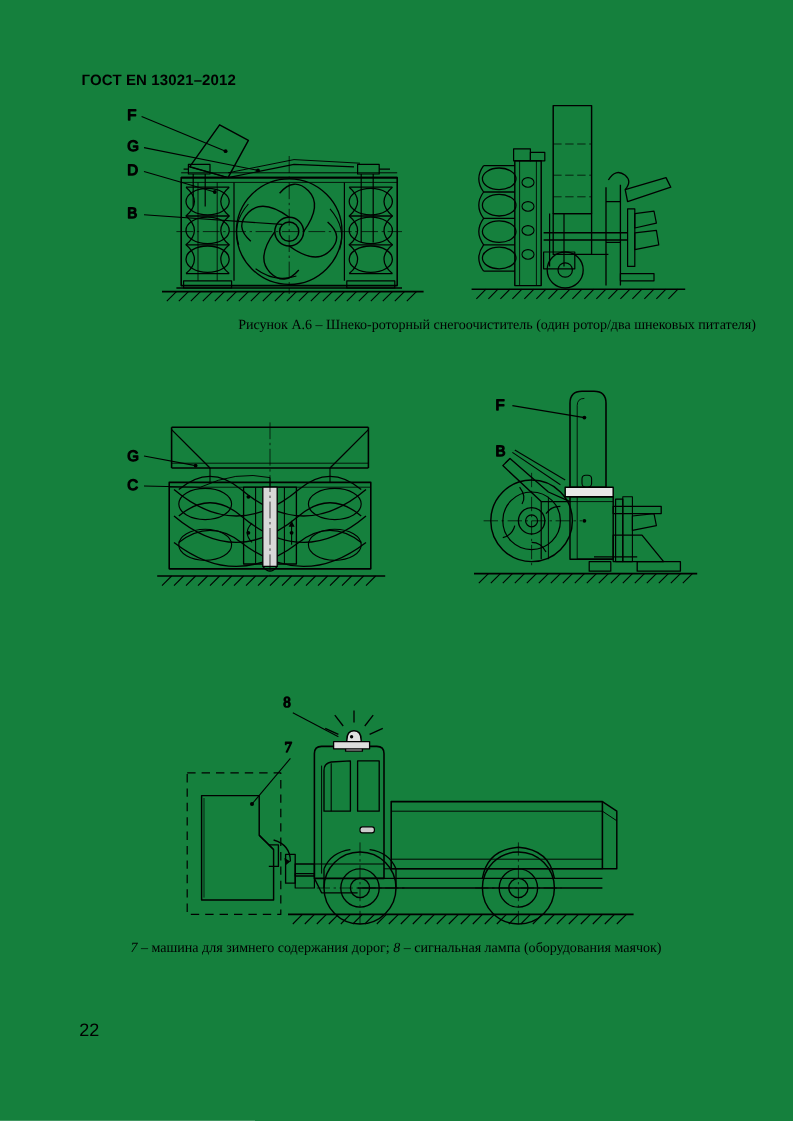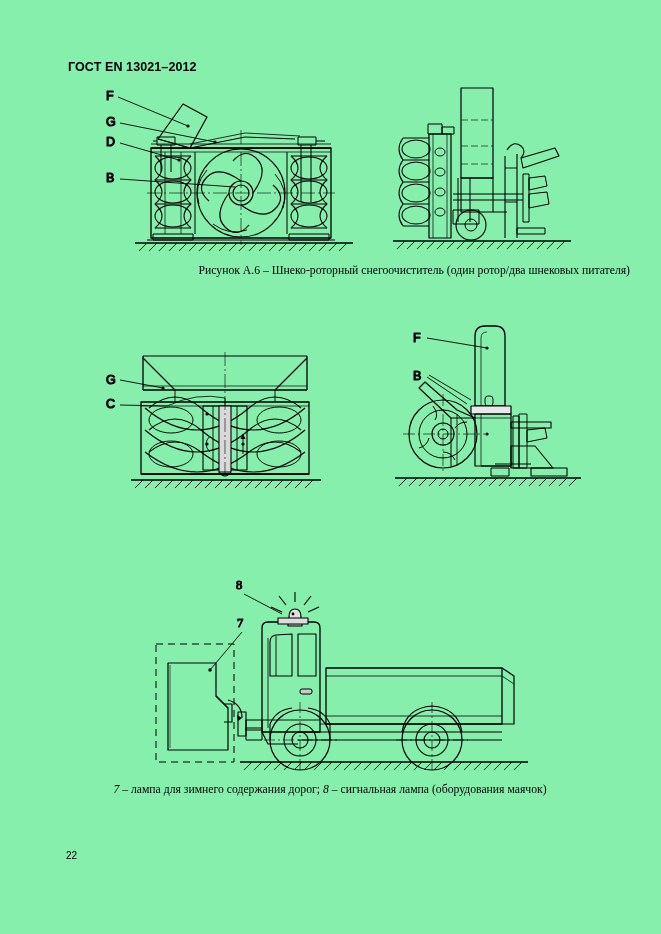--- a/index.html
+++ b/index.html
@@ -1,39 +1,39 @@
 <!DOCTYPE html>
 <html><head>
 <meta charset="utf-8">
 <style>
   html,body{margin:0;padding:0;background:#fff;}
   body{
     width:661px;height:934px;position:relative;overflow:hidden;
     font-family:"Liberation Serif", serif;color:#000;
   }
-  .page{position:absolute;inset:0;background:#86efac;}
+  .page{position:absolute;inset:0;background:#15803d;}
 
   .doc-header{
     position:absolute;left:68px;top:60px;
     font-family:"Liberation Sans", sans-serif;
     font-weight:bold;font-size:12.5px;letter-spacing:0.1px;
     white-space:nowrap;
   }
 
   .caption{
     position:absolute;text-align:center;
     font-family:"Liberation Serif", serif;
     font-size:11.7px;line-height:15.5px;
   }
   .caption .ital{font-style:italic;}
 
   .page-number{
     position:absolute;left:66px;top:850px;
     font-family:"Liberation Sans", sans-serif;
-    font-size:10px;
+    font-size:15px;
   }
 
   .fig{position:absolute;}
   .fig svg{display:block;overflow:visible;}
 
   .lbl{
     font-family:"Liberation Sans", sans-serif;
     font-size:12.5px;fill:#000;
   }
   .lbl-num{
@@ -471,18 +471,18 @@
           <path d="M334 198 L342 190"></path>
             <path d="M344 198 L352 190"></path>
             <path d="M354 198 L362 190"></path>
           <path d="M364 198 L372 190"></path>
         </g>
       </g>
     </svg>
   </div>
 
   <div class="caption" style="left:30px;top:782px;width:600px;">
-    <div><span class="ital">7</span><span> – лампа для зимнего содержания дорог; </span><span class="ital">8</span><span> – сигнальная лампа (оборудования маячок)</span></div>
+    <div><span class="ital">7</span><span> – машина для зимнего содержания дорог; </span><span class="ital">8</span><span> – сигнальная лампа (оборудования маячок)</span></div>
   </div>
 
   <div class="page-number">22</div>
 
 </div>
 
 </body></html>

